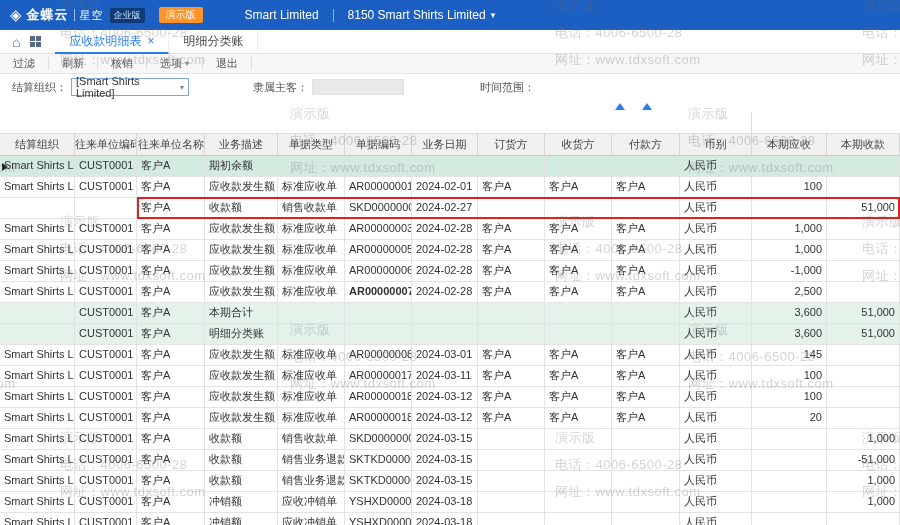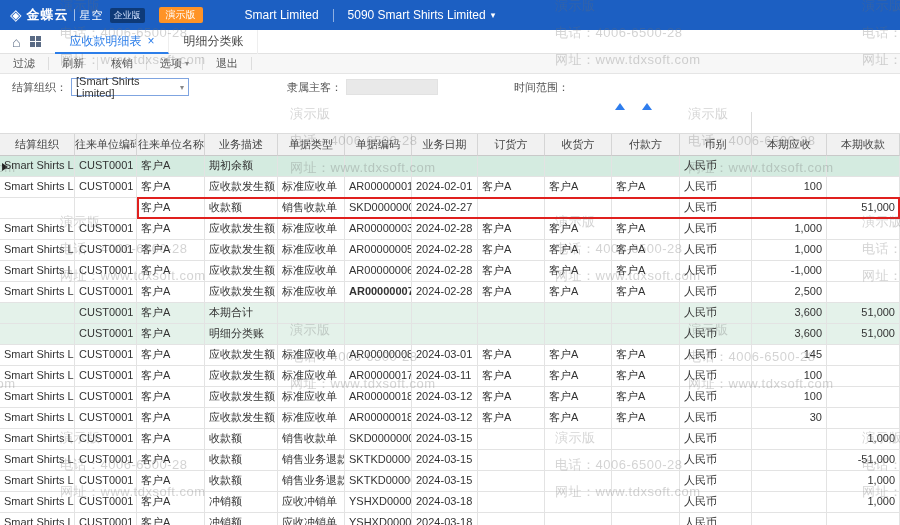--- a/index.html
+++ b/index.html
@@ -33,21 +33,21 @@
   .toolbar { height:20px; background:#f7f7f7; border-bottom:1px solid #e5e5e5; display:flex; align-items:center; font-size:11px; color:#555; }
   .tb-item { padding:0 13px; border-right:1px solid #ddd; display:flex; align-items:center; gap:3px; cursor:pointer; height:13px; line-height:13px; }
   .caret-g { font-size:8px; color:#888; }
 
   
   .filterbar { height:26px; display:flex; align-items:center; font-size:11px; color:#555; padding-left:12px; background:#fff; }
   .flabel { white-space:nowrap; }
   .select { width:118px; height:18px; border:1px solid #7fa4e0; display:flex; align-items:center; justify-content:space-between; padding:0 4px; color:#333; background:#fff; margin-left:4px; cursor:pointer; }
   .gray-input { width:92px; height:16px; background:#e9e9e9; border:1px solid #e2e2e2; margin-left:4px; }
   .range-box { width:152px; height:18px; border:1px solid #c8c8c8; display:flex; align-items:center; padding:0 5px; color:#333; margin-left:4px; background:#fff; }
-  .sp1 { margin-left:98px; } .sp2 { margin-left:76px; }
+  .sp1 { margin-left:64px; } .sp2 { margin-left:76px; }
 
   .gapbar { height:12px; position:relative; background:#fff; }
   .arrows { position:absolute; left:615px; top:3px; display:flex; gap:17px; }
   .tri-up { width:0; height:0; border-left:5px solid transparent; border-right:5px solid transparent; border-bottom:7px solid #2f7ded; cursor:pointer; }
 
   
   .grid { position:relative; background:#fff; }
   .hrow1 { display:flex; height:22px; background:#fff; border-bottom:1px solid #dcdcdc; font-size:11px; color:#333; }
   .hrow1 .left { width:752px; border-right:1px solid #dcdcdc; }
   .hrow1 .orig { width:148px; text-align:center; line-height:22px;margin-top:42px; }
@@ -71,21 +71,21 @@
 <div class="topbar">
   <span class="logo-ico">◈</span>
   <span class="brand1">金蝶云</span>
   <span class="brand-div"></span>
   <span class="brand2">星空</span>
   <span class="badge-ent">企业版</span>
   <span class="badge-demo">演示版</span>
   <span class="tb-company">Smart Limited</span>
   <span class="tb-sep"></span>
   <span class="tb-org">
-    <span>5090  Smart Shirts Limited</span>
+    <span>8150  Smart Shirts Limited</span>
     <span class="caret-w">▾</span>
   </span>
 </div>
 
 <div class="tabbar">
   <span class="home-ico">⌂</span>
   <span class="grid-ico">
       <i></i>
     </span>
   <div class="tabs">
@@ -339,21 +339,21 @@
         <div class="cell" style="width: 62px;">CUST0001</div>
         <div class="cell" style="width: 68px;">客户A</div>
         <div class="cell" style="width: 73px;">应收款发生额</div>
         <div class="cell" style="width: 67px;">标准应收单</div>
         <div class="cell" style="width: 67px;">AR00000018-001</div>
         <div class="cell" style="width: 66px;">2024-03-12</div>
         <div class="cell" style="width: 67px;">客户A</div>
         <div class="cell" style="width: 67px;">客户A</div>
         <div class="cell" style="width: 68px;">客户A</div>
         <div class="cell" style="width: 72px;">人民币</div>
-        <div class="cell num" style="width: 75px;">30</div>
+        <div class="cell num" style="width: 75px;">20</div>
         <div class="cell num" style="width: 73px;"></div>
       </div>
       <div class="row">
         <div class="cell" style="width: 75px;">Smart Shirts Limited</div>
         <div class="cell" style="width: 62px;">CUST0001</div>
         <div class="cell" style="width: 68px;">客户A</div>
         <div class="cell" style="width: 73px;">收款额</div>
         <div class="cell" style="width: 67px;">销售收款单</div>
         <div class="cell" style="width: 67px;">SKD00000005</div>
         <div class="cell" style="width: 66px;">2024-03-15</div>

